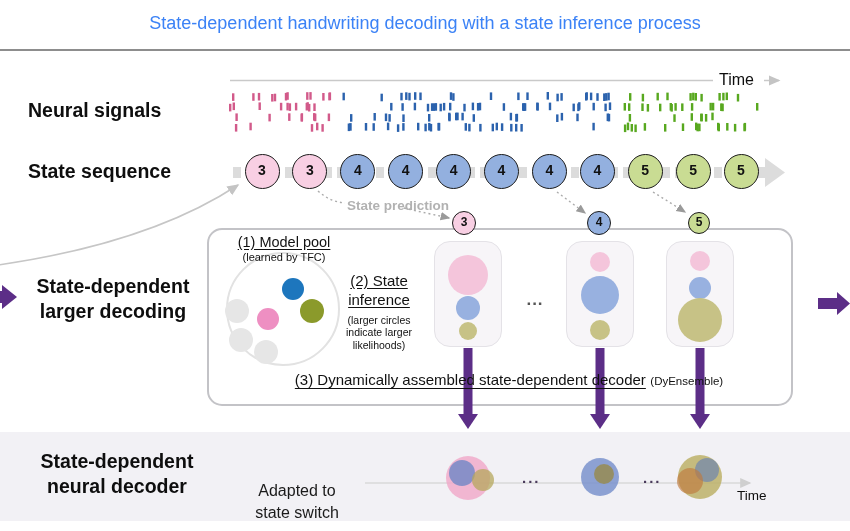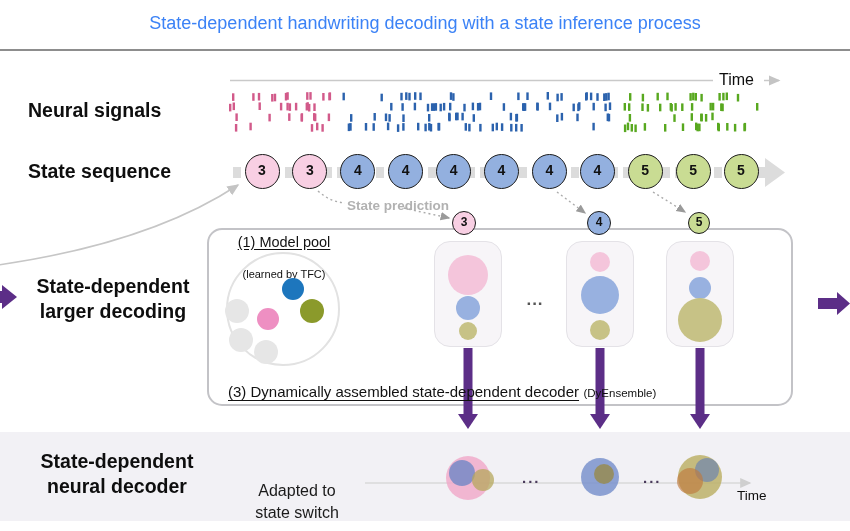--- a/index.html
+++ b/index.html
@@ -14,25 +14,25 @@
   .blabel{position:absolute;font-weight:bold;font-size:19.5px;color:#0e0e0e;line-height:1.26;z-index:4;}
   .neural{left:28px;top:98px;}
   .seqlabel{left:28px;top:159px;}
   .decoding-label{left:18px;top:274px;width:190px;text-align:center;}
   .decoder-label{left:22px;top:449px;width:190px;text-align:center;}
   .adapted{position:absolute;left:242px;top:480px;width:110px;text-align:center;font-size:16px;line-height:1.35;color:#1a1a1a;z-index:4;}
   .box{position:absolute;left:207px;top:228px;width:586px;height:178px;border:2px solid #c3c3c7;border-radius:15px;background:#fff;box-sizing:border-box;z-index:2;}
   .pool-circle{position:absolute;left:226px;top:252px;width:114px;height:114px;border:2px solid #e2e2e2;border-radius:50%;background:#fff;box-sizing:border-box;z-index:3;}
   .pool-title{position:absolute;left:214px;top:234px;width:140px;text-align:center;z-index:4;}
   .pool-title .t{font-size:14.5px;text-decoration:underline;text-underline-offset:2px;}
-  .pool-title .s{font-size:11px;margin-top:18px;}
+  .pool-title .s{font-size:11px;margin-top:1px;}
   .inf-title{position:absolute;left:334px;top:272px;width:90px;text-align:center;z-index:4;}
   .inf-title .t{font-size:15px;line-height:1.25;text-decoration:underline;text-underline-offset:2px;}
   .inf-title .n{font-size:10.5px;line-height:1.2;margin-top:4px;}
-  .assembled{position:absolute;left:228px;top:383px;width:562px;text-align:left;z-index:6;white-space:nowrap;}
+  .assembled{position:absolute;left:228px;top:371px;width:562px;text-align:center;z-index:6;white-space:nowrap;}
   .assembled .u{font-size:15px;text-decoration:underline;text-underline-offset:3px;}
   .assembled .suf{font-size:11.5px;}
   .state-pred{position:absolute;left:347px;top:198px;font-size:13.5px;color:#b2b2b2;white-space:nowrap;z-index:2;font-weight:bold;}
   .seq-circle{position:absolute;top:154px;width:35px;height:35px;border:1.7px solid #1c1c1c;border-radius:50%;
               box-sizing:border-box;text-align:center;line-height:31px;font-size:14px;font-weight:bold;z-index:3;}
   .pred-circle{position:absolute;border:1.6px solid #1c1c1c;border-radius:50%;box-sizing:border-box;
                text-align:center;font-weight:bold;z-index:7;}
   .inf-col{position:absolute;background:#f7f5f8;border:1.5px solid #e4e2e7;border-radius:16px;box-sizing:border-box;z-index:3;}
   .mid-ellipsis{position:absolute;left:521px;top:290px;width:28px;text-align:center;font-size:17px;font-weight:bold;color:#555;letter-spacing:1px;z-index:4;}
   .band-ellipsis{position:absolute;top:469px;font-size:15px;font-weight:bold;color:#4a3b5c;letter-spacing:2px;z-index:4;}
@@ -321,20 +321,29 @@
     <div>State-dependent</div>
     <div>larger decoding</div>
   </div>
 
   <div class="box"></div>
   <div class="pool-circle"></div>
   <div class="pool-title">
     <div class="t">(1) Model pool</div>
     <div class="s">(learned by TFC)</div>
   </div>
+  <div class="inf-title">
+    <div class="t">(2) State</div>
+    <div class="t">inference</div>
+    <div class="n">
+      <div>(larger circles</div>
+      <div>indicate larger</div>
+      <div>likelihoods)</div>
+    </div>
+  </div>
   <div class="mid-ellipsis">...</div>
 
   <svg class="layer" id="svg-over">
     <g fill="#5c2e87">
       <rect x="-8" y="291" width="10" height="12"></rect>
       <polygon points="2,285 2,309 17,297"></polygon>
     </g>
     <g fill="#5c2e87">
       <rect x="818" y="298" width="19" height="11"></rect>
       <polygon points="837,292 837,315 850,303.5"></polygon>

